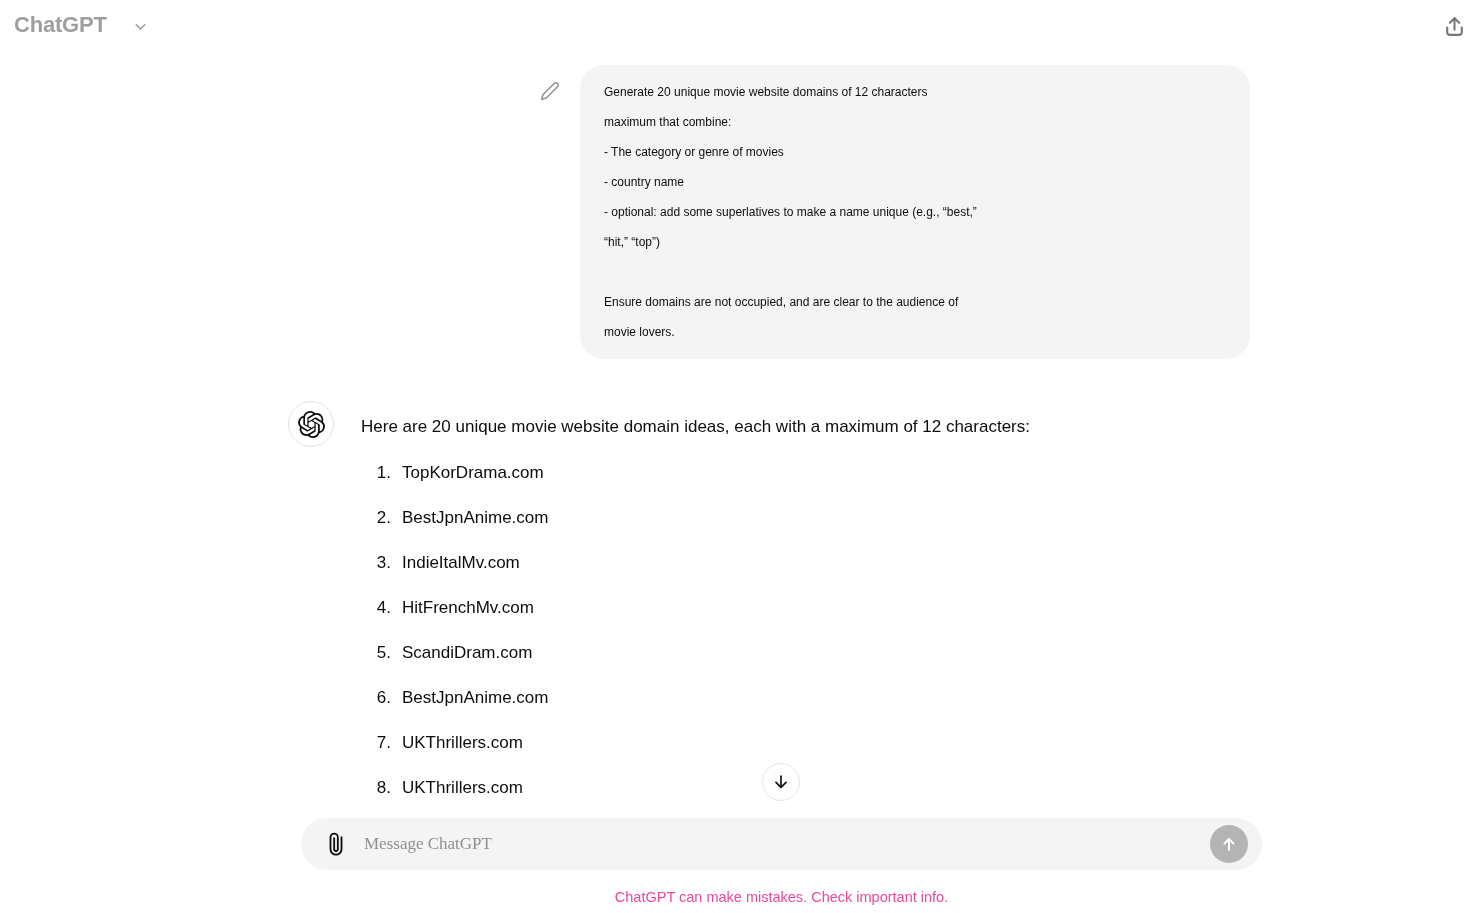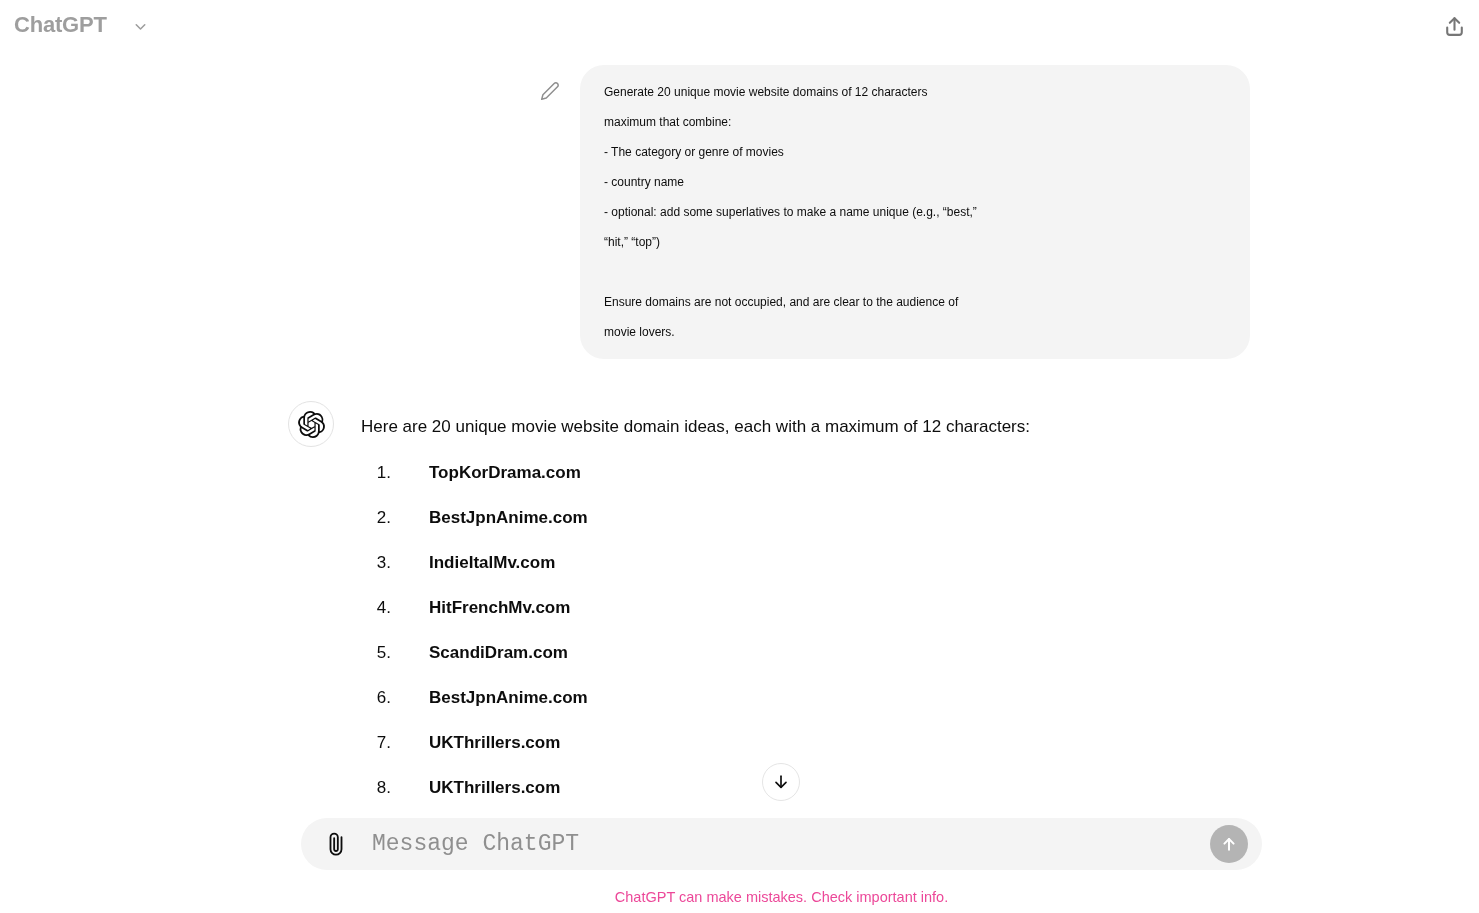--- a/index.html
+++ b/index.html
@@ -17,29 +17,29 @@
   .edit-button { position:absolute; left:538px; top:79px; width:24px; height:24px; display:flex; align-items:center; justify-content:center; background:none; border:none; cursor:pointer; }
   .user-bubble { position:absolute; left:580px; top:65px; width:670px; background:#f4f4f4; border-radius:24px; padding:12px 24px; }
   .user-text { font-size:12px; line-height:30px; color:#0d0d0d; white-space:pre-line; }
 
   
   .assistant-avatar { position:absolute; left:288px; top:401px; width:46px; height:46px; border:1px solid #e3e3e3; border-radius:50%; background:#fff; display:flex; align-items:center; justify-content:center; }
   .assistant-intro { position:absolute; left:361px; top:416px; font-size:17px; line-height:21px; color:#0d0d0d; }
   .domain-list { position:absolute; left:361px; top:462px; list-style:none; counter-reset:item; }
   .domain-item { display:flex; align-items:baseline; font-size:17px; line-height:21px; margin-bottom:24px; }
   .domain-item::before { counter-increment:item; content:counter(item) "."; width:30px; text-align:right; margin-right:11px; font-weight:400; color:#0d0d0d; flex:none; }
-  .domain-name { font-weight:700;margin-left:27px; }
+  .domain-name { font-weight:400; }
 
   
   .scroll-bottom-button { position:absolute; left:762px; top:763px; width:38px; height:38px; border-radius:50%; background:#fff; border:1px solid #e5e5e5; display:flex; align-items:center; justify-content:center; cursor:pointer; }
 
   
   .composer { position:absolute; left:301px; top:818px; width:961px; height:52px; background:#f4f4f4; border-radius:26px; display:flex; align-items:center; padding:0 14px 0 15px; }
   .attach-button { width:40px; height:40px; flex:none; display:flex; align-items:center; justify-content:center; background:none; border:none; cursor:pointer; }
-  .composer-input { flex:1; height:40px; border:none; background:transparent; outline:none; font-family:Liberation Mono, monospace; font-size:23px; color:#0d0d0d; padding:0 8px;margin-left:8px; }
+  .composer-input { flex:1; height:40px; border:none; background:transparent; outline:none; font-family:Liberation Serif, serif; font-size:17px; color:#0d0d0d; padding:0 8px; }
   .composer-input::placeholder { color:#8f8f8f; opacity:1; }
   .send-button { width:38px; height:38px; flex:none; border-radius:50%; background:#b4b4b4; border:none; display:flex; align-items:center; justify-content:center; cursor:pointer; }
 
   
   .footer-disclaimer { position:absolute; left:301px; top:888px; width:961px; text-align:center; font-size:14.5px; line-height:18px; color:#ec4899; }
 
   svg { display:block; overflow:visible; }
 </style>
 </head>
 <body>

